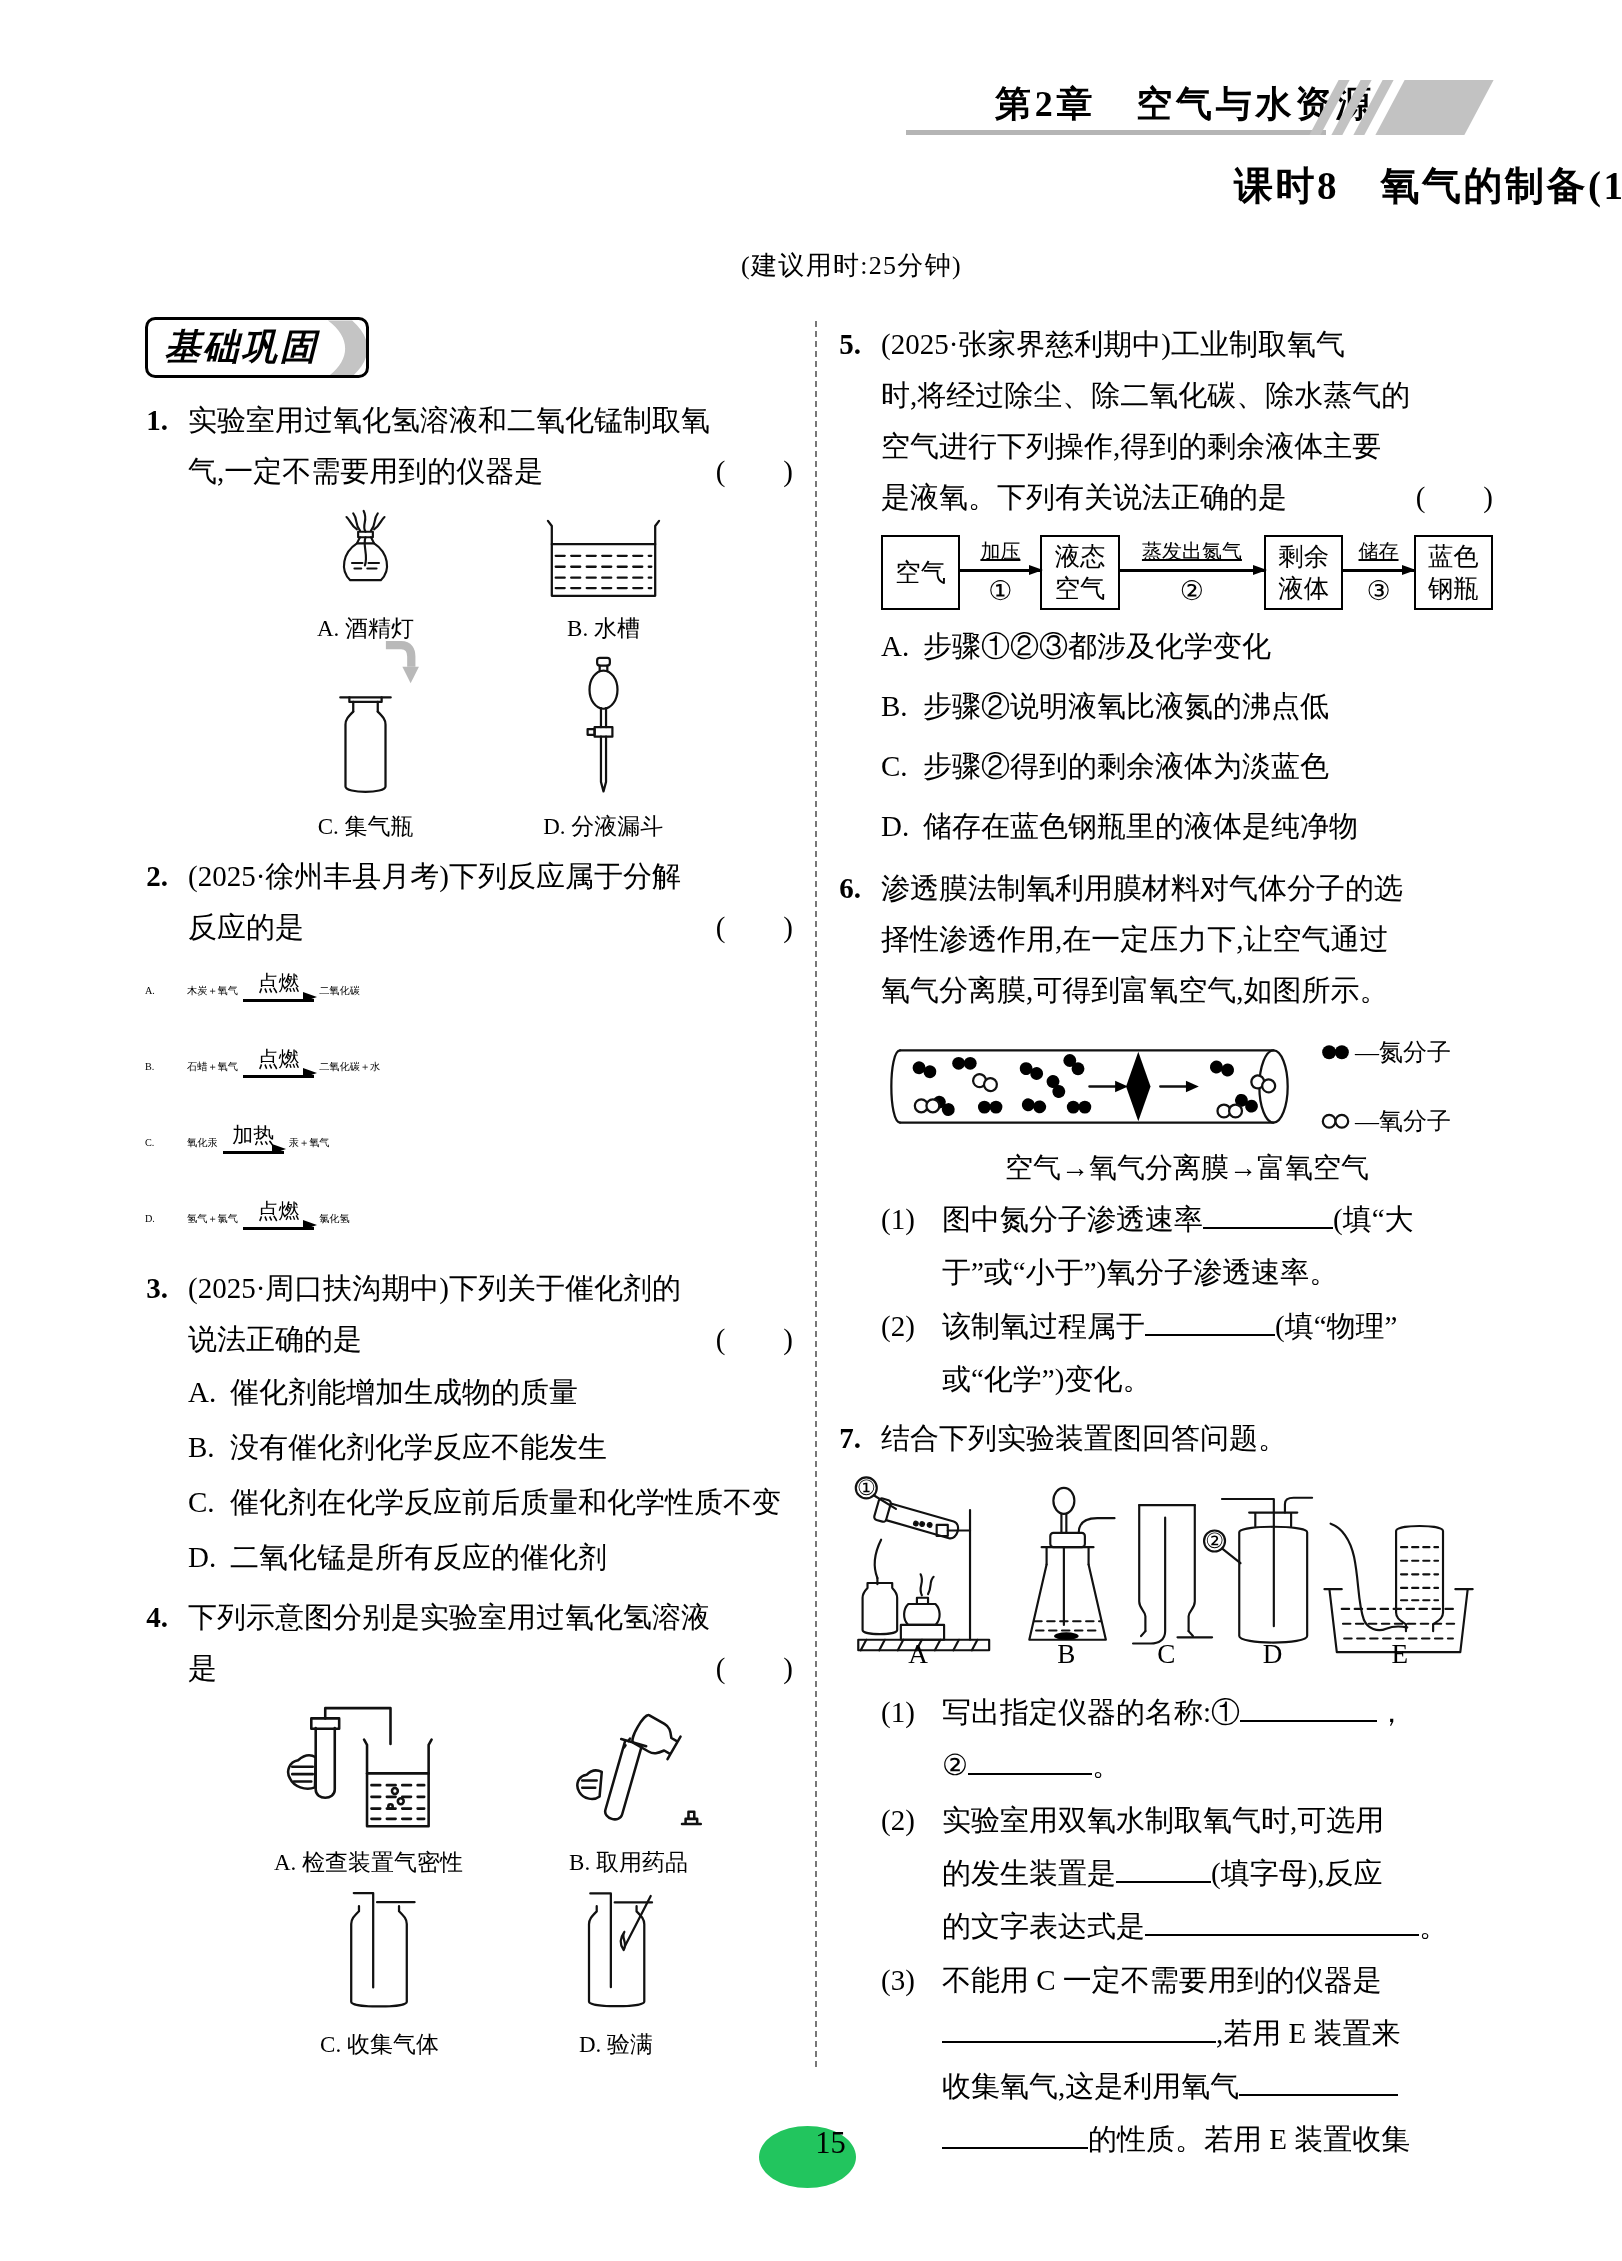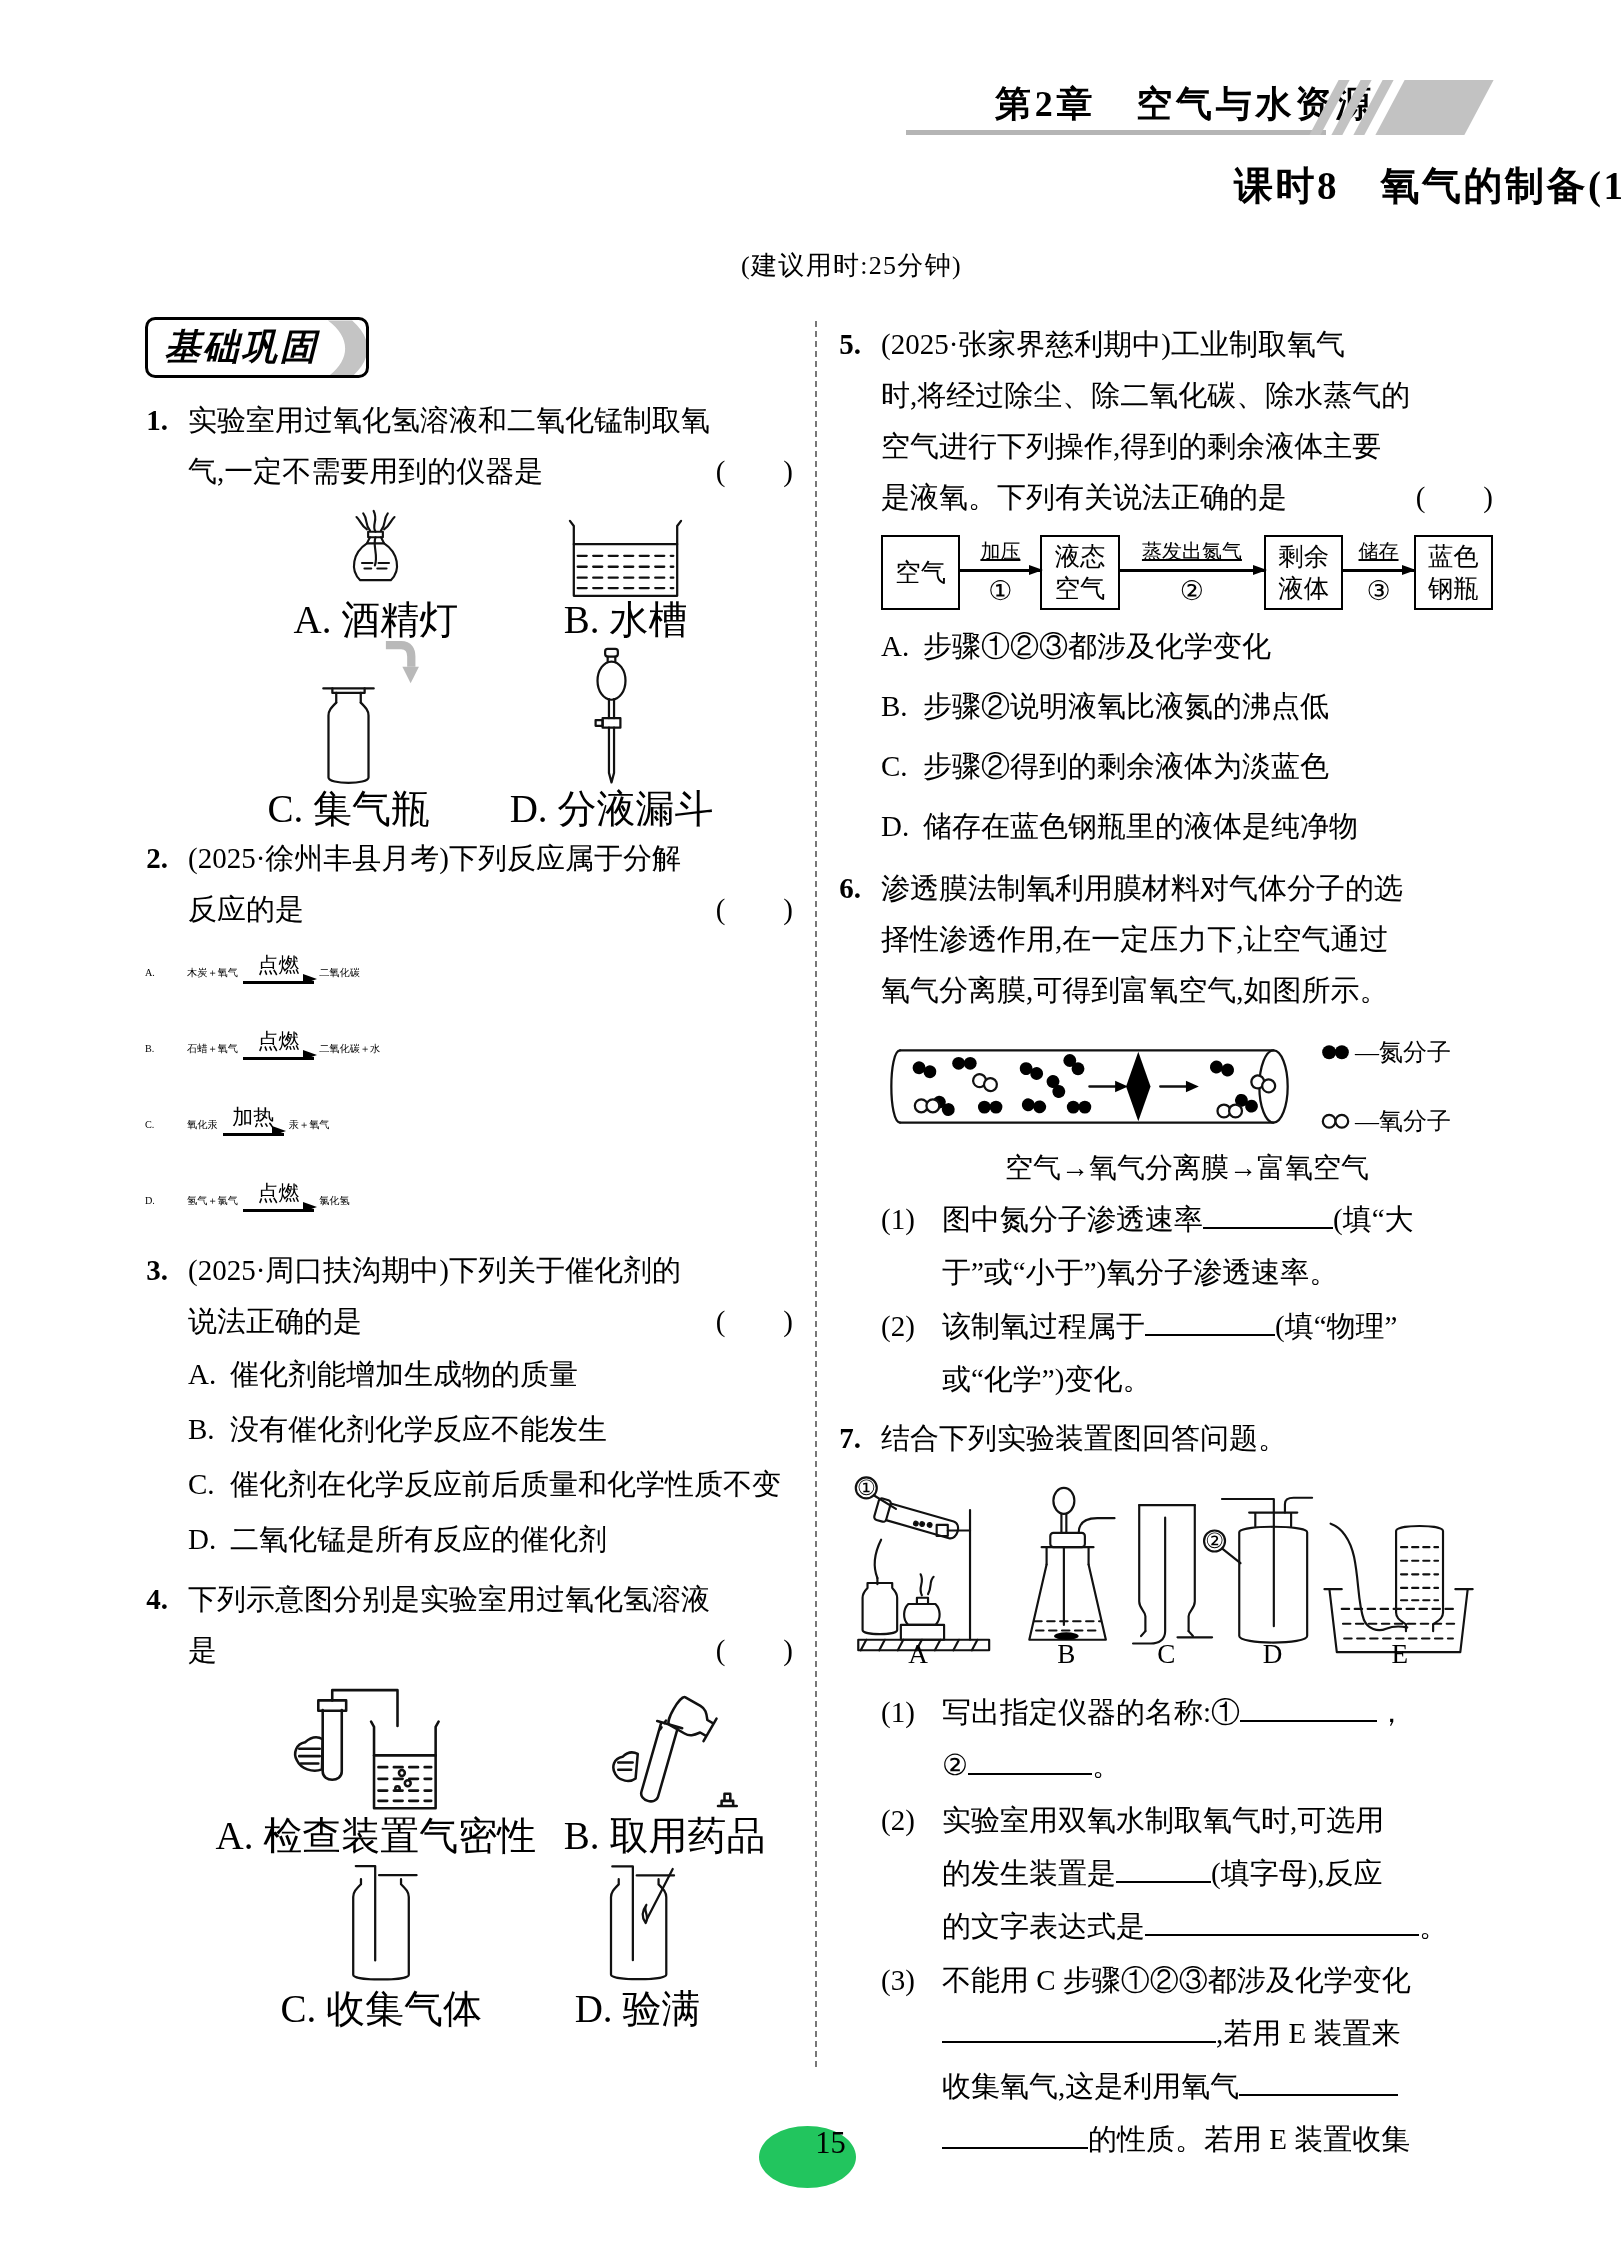--- a/index.html
+++ b/index.html
@@ -37,21 +37,21 @@
   .blank{display:inline-block;height:21.6px;border-bottom:2.5px solid #000;}
   
   .rxn{position:relative;padding-left:42px;line-height:76px;white-space:nowrap;}
   .rxa{display:inline-flex;flex-direction:column;align-items:center;vertical-align:middle;margin:0 5.1px;}
   .rxa .cond{font-size:21px;line-height:23px;}
   .rxa .shaft{width:71px;height:0;border-bottom:3.2px solid #000;position:relative;margin:3.8px 0 9px;}
   .rxa .shaft::after{content:"";position:absolute;right:-2.5px;top:-7px;border-left:14px solid #000;border-top:5.7px solid transparent;border-bottom:5.7px solid transparent;}
   
   .figrow{display:flex;justify-content:space-evenly;align-items:flex-end;margin-top:9px;}
   .figcell{display:flex;flex-direction:column;align-items:center;}
-  .figcap{font-size:39px;line-height:37px;white-space:nowrap;}
+  .figcap{font-size:23px;line-height:37px;margin-top:9px;white-space:nowrap;}
   svg.fig{overflow:visible;}
   .st{stroke:#111;stroke-width:3.5;fill:none;stroke-linecap:round;stroke-linejoin:round;}
   
   .flow{display:flex;align-items:center;margin:11.4px 0 6.4px 0;}
   .fnode{border:2.5px solid #000;width:66px;min-height:66px;display:flex;align-items:center;justify-content:center;
     text-align:center;font-size:25.4px;line-height:32px;padding:2.5px 5.1px;box-sizing:content-box;}
   .farrow{display:flex;flex-direction:column;align-items:center;justify-content:center;}
   .fa-top{font-size:20px;line-height:27px;white-space:nowrap;text-decoration:underline;}
   .fa-shaft{align-self:stretch;height:0;border-top:3.2px solid #000;position:relative;margin:3.8px 0;}
   .fa-shaft::after{content:"";position:absolute;right:-2.5px;top:-7px;border-left:14px solid #000;border-top:5.7px solid transparent;border-bottom:5.7px solid transparent;}
@@ -582,21 +582,21 @@
           <span><span>的发生装置是</span><span class="blank" style="width:95px"></span><span>(填字母),反应</span></span>
         </div>
       <div class="ql">
           <span><span>的文字表达式是</span><span class="blank" style="width:274px"></span><span>。</span></span>
         </div>
     </div>
 
     <div class="sub">
       <span class="subnum">(3)</span>
       <div class="ql">
-          <span>不能用 C 步骤①②③都涉及化学变化</span>
+          <span>不能用 C 一定不需要用到的仪器是</span>
         </div>
       <div class="ql">
           <span><span class="blank" style="width:274px"></span><span>,若用 E 装置来</span></span>
         </div>
       <div class="ql">
           <span><span>收集氧气,这是利用氧气</span><span class="blank" style="width:159px"></span></span>
         </div>
       <div class="ql">
           <span><span class="blank" style="width:146px"></span><span>的性质。若用 E 装置收集</span></span>
         </div>

